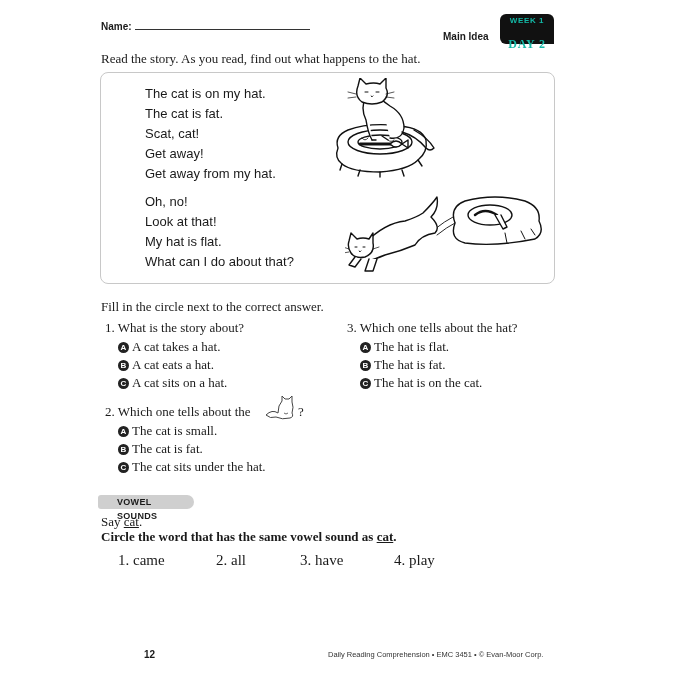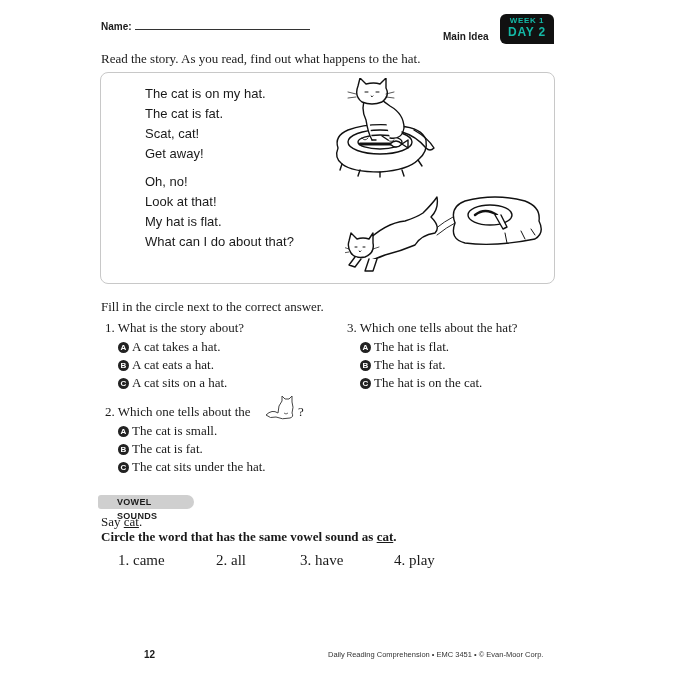--- a/index.html
+++ b/index.html
@@ -8,21 +8,21 @@
   .serif { font-family: "Liberation Serif", "DejaVu Serif", serif; }
   .abs { position: absolute; }
 
   .name-label { left: 101px; top: 21px; font-size: 10px; font-weight: bold; }
   .name-line { left: 135px; top: 29px; width: 175px; border-bottom: 1px solid #333; height: 0; }
 
   .skill-label { left: 443px; top: 31px; font-size: 10px; font-weight: bold; }
   .badge { left: 500px; top: 14px; width: 54px; height: 30px; background: #111; color: #14b8a6;
            border-radius: 6px 6px 0 6px; text-align: center; }
   .badge .wk { font-size: 8px; font-weight: bold; letter-spacing: 0.6px; display: block; margin-top: 2px; }
-  .badge .dy { font-size: 12px; font-weight: bold; letter-spacing: 0.8px; display: block; margin-top: 0px; }
+  .badge .dy { font-size: 12px; font-weight: bold; letter-spacing: 0.8px; display: block; margin-top: 12px; font-family: Liberation Serif, serif; }
 
   .instr { left: 101px; top: 51px; font-size: 13px; }
 
   .story-box { left: 100px; top: 72px; width: 455px; height: 212px; border: 1.5px solid #c8c8c8; border-radius: 8px; box-sizing: border-box; }
   .story-lines { left: 145px; top: 84px; font-size: 13px; line-height: 20px; }
   .story-lines .gap { height: 8px; }
 
   .q-instr { left: 101px; top: 299px; font-size: 13px; }
   .question { font-size: 13px; }
   .opt { font-size: 13px; }
@@ -51,20 +51,21 @@
 </div>
 
 <div class="abs serif instr">Read the story. As you read, find out what happens to the hat.</div>
 
 <div class="abs story-box"></div>
 <div class="abs sans story-lines">
   <div>The cat is on my hat.</div>
   <div>The cat is fat.</div>
   <div>Scat, cat!</div>
   <div>Get away!</div>
+  <div>Get away from my hat.</div>
   <div class="gap"></div>
   <div>Oh, no!</div>
   <div>Look at that!</div>
   <div>My hat is flat.</div>
   <div>What can I do about that?</div>
 </div>
 
 <svg class="abs" style="left:330px;top:78px" width="110" height="100" viewBox="0 0 110 100" fill="none" stroke="#111" stroke-width="1.4" stroke-linejoin="round" stroke-linecap="round">
 
   <path d="M8 70 Q4 58 18 52 Q40 44 70 48 Q92 50 96 62 Q98 74 88 82 Q78 92 50 94 Q22 94 12 86 Q4 80 8 70 Z" fill="#fff"></path>

